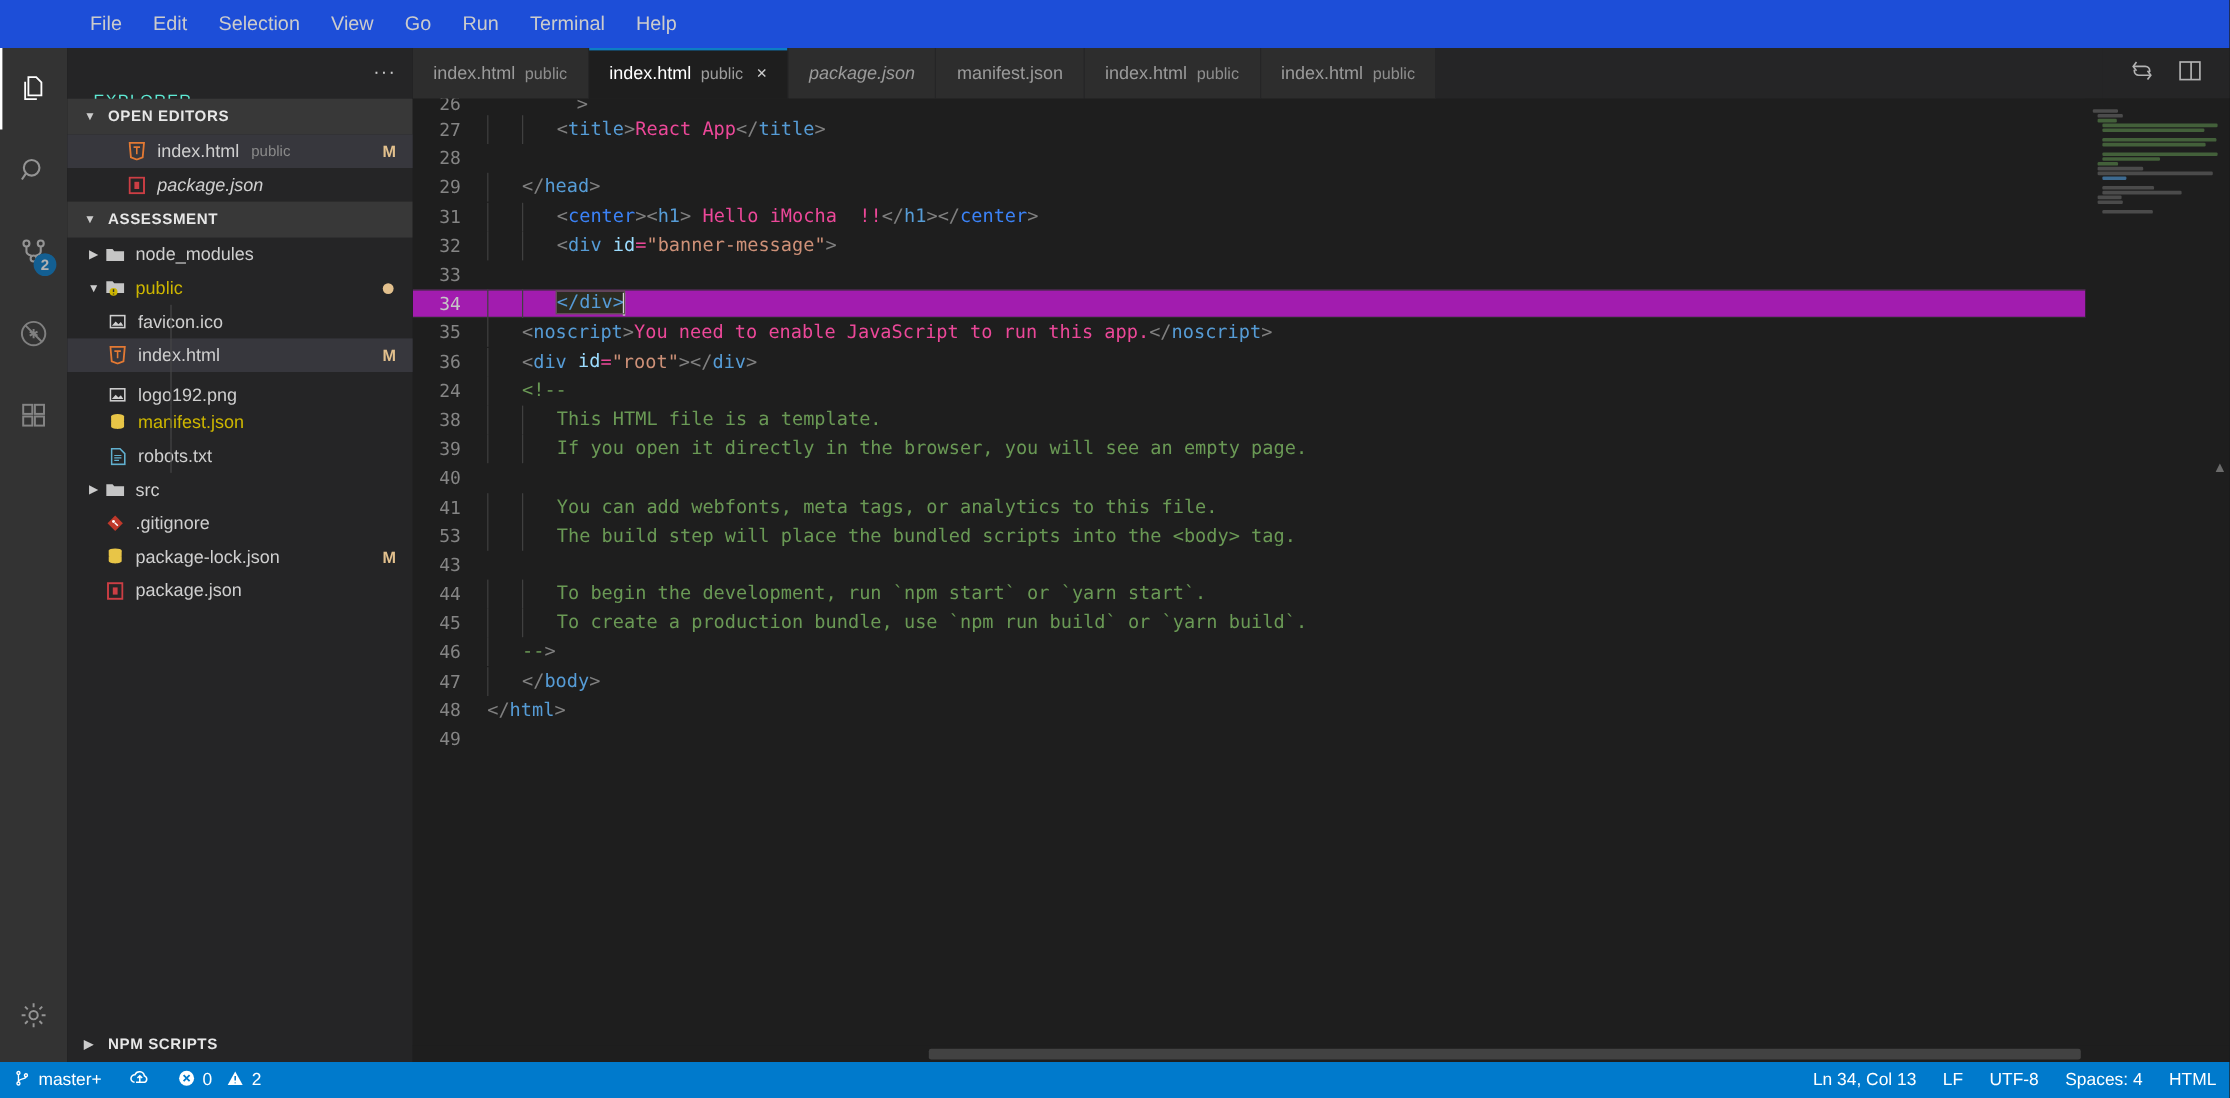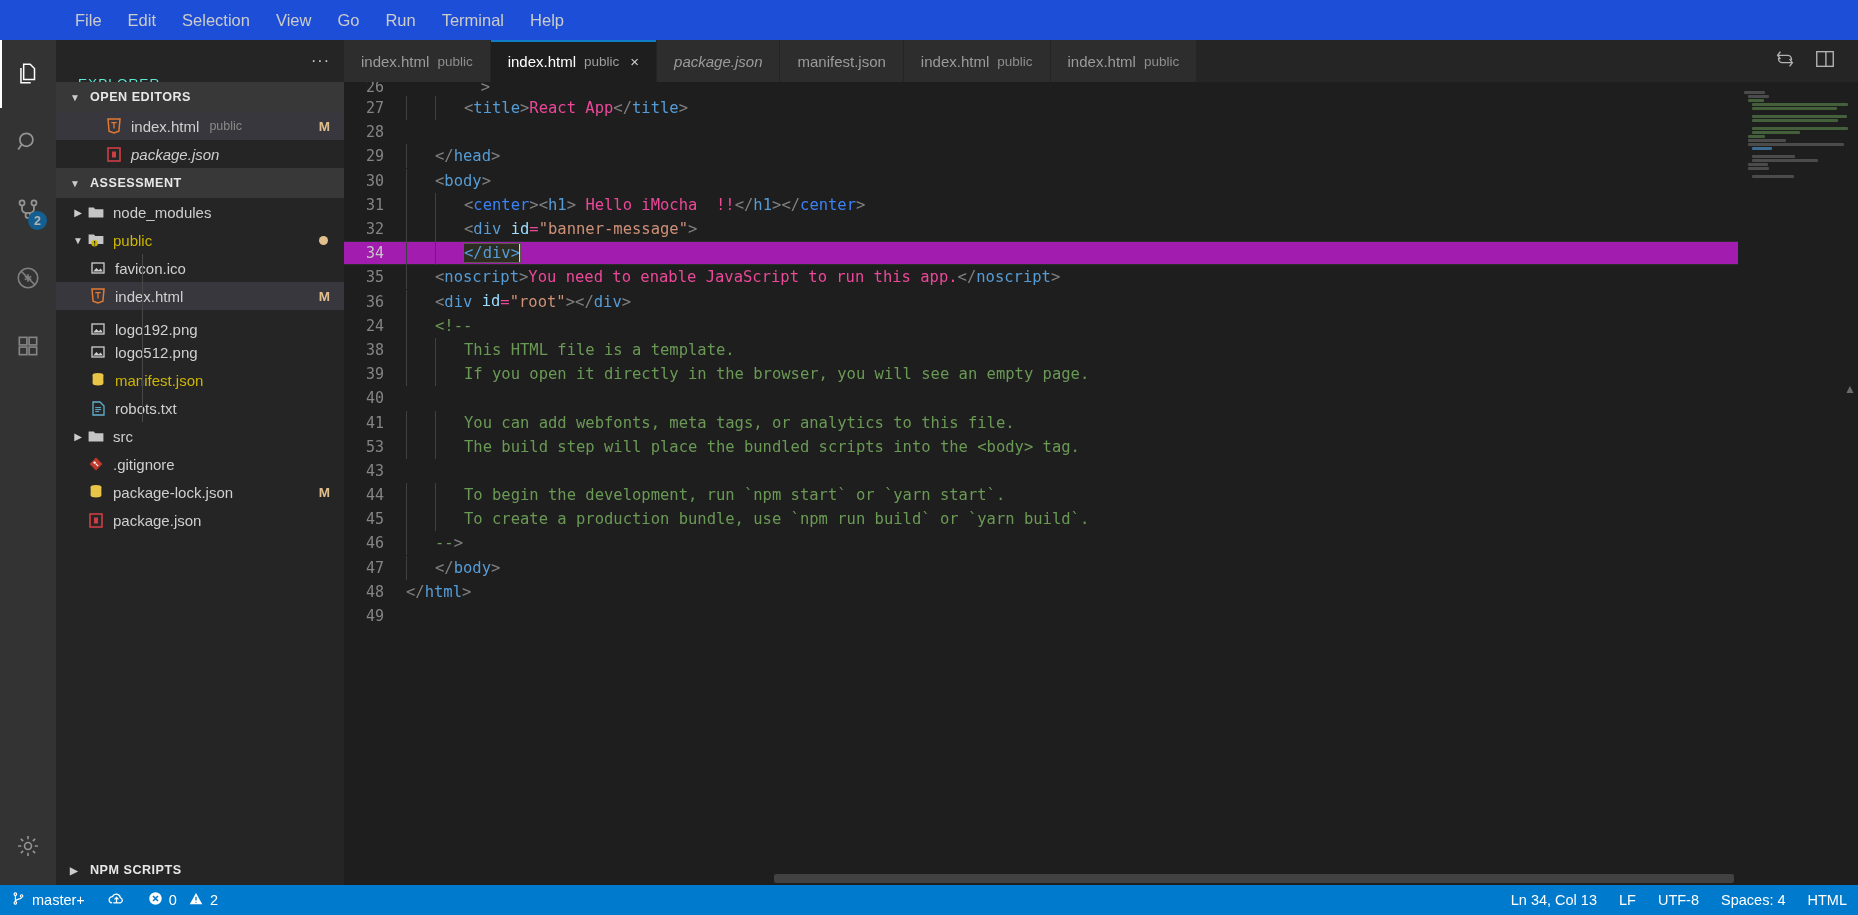--- a/index.html
+++ b/index.html
@@ -276,30 +276,20 @@
           </div>
           <div class="row" style="padding-left: 32px; align-items: flex-end;">
             <span class="indent-guide"></span>
             <span class="ico">
               <svg width="14" height="14" viewBox="0 0 14 14">
                 <rect x="1" y="2" width="12" height="10" fill="none" stroke="#cfcfcf" stroke-width="1.3"></rect>
                 <path d="M2.2 10.5l3.2-3.6 2.3 2.4 2-1.9 2.1 3.1z" fill="#cfcfcf"></path>
               </svg>
             </span>
             <span>logo192.png</span>
-          </div>
-          <div class="row" style="padding-left: 32px;">
-            <span class="indent-guide"></span>
-            <span class="ico">
-              <svg width="14" height="14" viewBox="0 0 14 14">
-                <rect x="1" y="2" width="12" height="10" fill="none" stroke="#cfcfcf" stroke-width="1.3"></rect>
-                <path d="M2.2 10.5l3.2-3.6 2.3 2.4 2-1.9 2.1 3.1z" fill="#cfcfcf"></path>
-              </svg>
-            </span>
-            <span>logo512.png</span>
           </div>
           <div class="row" style="padding-left: 32px;">
             <span class="indent-guide"></span>
             <span class="ico">
               <svg width="15" height="16" viewBox="0 0 15 16">
                 <ellipse cx="7" cy="3" rx="5.4" ry="2" fill="#e8c547"></ellipse>
                 <path d="M1.6 3v4c0 1.1 2.4 2 5.4 2s5.4-.9 5.4-2V3" fill="#e8c547"></path>
                 <path d="M1.6 7.5v4c0 1.1 2.4 2 5.4 2s5.4-.9 5.4-2v-4" fill="#e8c547"></path>
               </svg>
             </span>
@@ -411,23 +401,23 @@
         </span>
       </div>
     </div>
 
     <div class="codewrap">
       <div class="code" id="code-host">
           <div class="cline" style="height: 14px; overflow: hidden; align-items: flex-end;"><span class="lnum">26</span><span class="ctext t-punc">        &gt;</span></div>
           <div class="cline"><span class="lnum">27</span><span class="ctext"><span class="igd"></span><span>   </span><span class="igd"></span><span>   </span><span class="t-punc">&lt;</span><span class="t-tag">title</span><span class="t-punc">&gt;</span><span class="t-plain">React App</span><span class="t-punc">&lt;/</span><span class="t-tag">title</span><span class="t-punc">&gt;</span></span></div>
           <div class="cline"><span class="lnum">28</span><span class="ctext"></span></div>
           <div class="cline"><span class="lnum">29</span><span class="ctext"><span class="igd"></span><span>   </span><span class="t-punc">&lt;/</span><span class="t-tag">head</span><span class="t-punc">&gt;</span></span></div>
-          <div class="cline"><span class="lnum">30</span><span class="ctext"><span class="igd"></span><span>   </span><span class="t-punc">&lt;</span><span class="t-tag">body</span><span class="t-punc">&gt;</span></span></div>
           <div class="cline"><span class="lnum">31</span><span class="ctext"><span class="igd"></span><span>   </span><span class="igd"></span><span>   </span><span class="t-punc">&lt;</span><span class="t-red">center</span><span class="t-punc">&gt;</span><span class="t-punc">&lt;</span><span class="t-tag">h1</span><span class="t-punc">&gt;</span><span class="t-plain"> Hello iMocha  !!</span><span class="t-punc">&lt;/</span><span class="t-tag">h1</span><span class="t-punc">&gt;</span><span class="t-punc">&lt;/</span><span class="t-red">center</span><span class="t-punc">&gt;</span></span></div>
           <div class="cline"><span class="lnum">32</span><span class="ctext"><span class="igd"></span><span>   </span><span class="igd"></span><span>   </span><span class="t-punc">&lt;</span><span class="t-tag">div</span><span class="t-plain"> </span><span class="t-attr">id</span><span class="t-plain">=</span><span class="t-str">"banner-message"</span><span class="t-punc">&gt;</span></span></div>
+          <div class="cline"><span class="lnum">33</span><span class="ctext"></span></div>
           <div class="cline current"><span class="lnum">34</span><span class="ctext"><span class="igd"></span><span>   </span><span class="igd"></span><span>   </span><span class="t-tag brmatch">&lt;/div&gt;</span><span class="cursor"></span></span></div>
           <div class="cline"><span class="lnum">35</span><span class="ctext"><span class="igd"></span><span>   </span><span class="t-punc">&lt;</span><span class="t-tag">noscript</span><span class="t-punc">&gt;</span><span class="t-plain">You need to enable JavaScript to run this app.</span><span class="t-punc">&lt;/</span><span class="t-tag">noscript</span><span class="t-punc">&gt;</span></span></div>
           <div class="cline"><span class="lnum">36</span><span class="ctext"><span class="igd"></span><span>   </span><span class="t-punc">&lt;</span><span class="t-tag">div</span><span class="t-plain"> </span><span class="t-attr">id</span><span class="t-plain">=</span><span class="t-str">"root"</span><span class="t-punc">&gt;</span><span class="t-punc">&lt;/</span><span class="t-tag">div</span><span class="t-punc">&gt;</span></span></div>
           <div class="cline"><span class="lnum">24</span><span class="ctext"><span class="igd"></span><span>   </span><span class="t-com">&lt;!--</span></span></div>
           <div class="cline"><span class="lnum">38</span><span class="ctext"><span class="igd"></span><span>   </span><span class="igd"></span><span>   </span><span class="t-com">This HTML file is a template.</span></span></div>
           <div class="cline"><span class="lnum">39</span><span class="ctext"><span class="igd"></span><span>   </span><span class="igd"></span><span>   </span><span class="t-com">If you open it directly in the browser, you will see an empty page.</span></span></div>
           <div class="cline"><span class="lnum">40</span><span class="ctext"></span></div>
           <div class="cline"><span class="lnum">41</span><span class="ctext"><span class="igd"></span><span>   </span><span class="igd"></span><span>   </span><span class="t-com">You can add webfonts, meta tags, or analytics to this file.</span></span></div>
           <div class="cline"><span class="lnum">53</span><span class="ctext"><span class="igd"></span><span>   </span><span class="igd"></span><span>   </span><span class="t-com">The build step will place the bundled scripts into the &lt;body&gt; tag.</span></span></div>
           <div class="cline"><span class="lnum">43</span><span class="ctext"></span></div>

